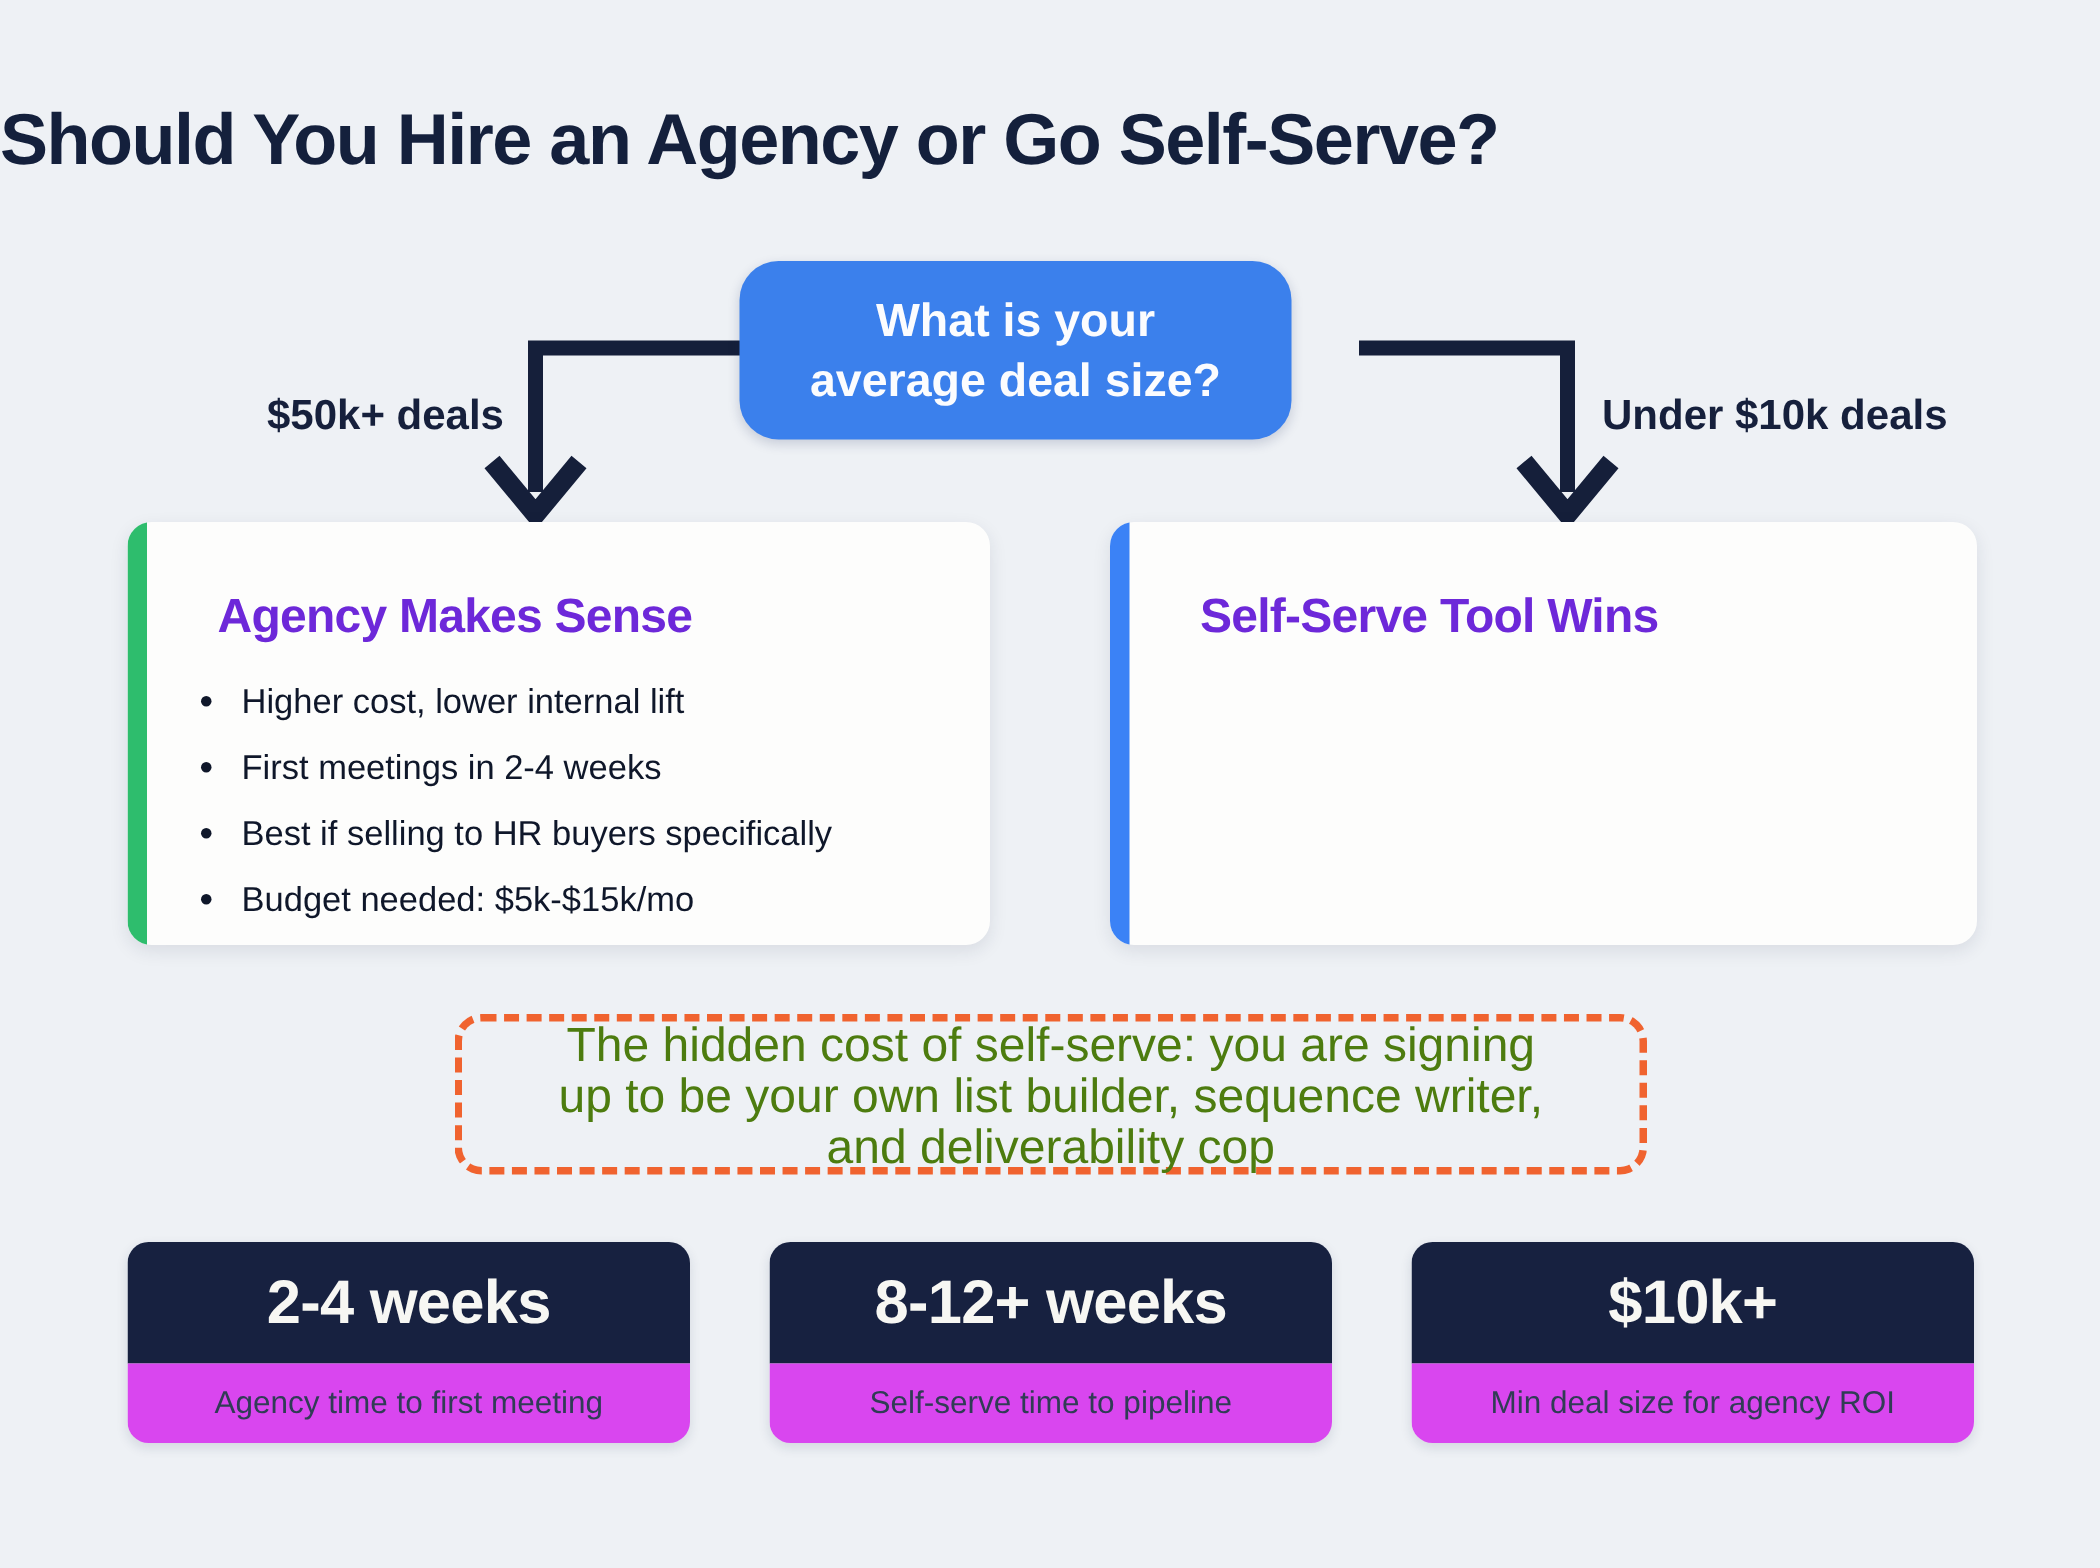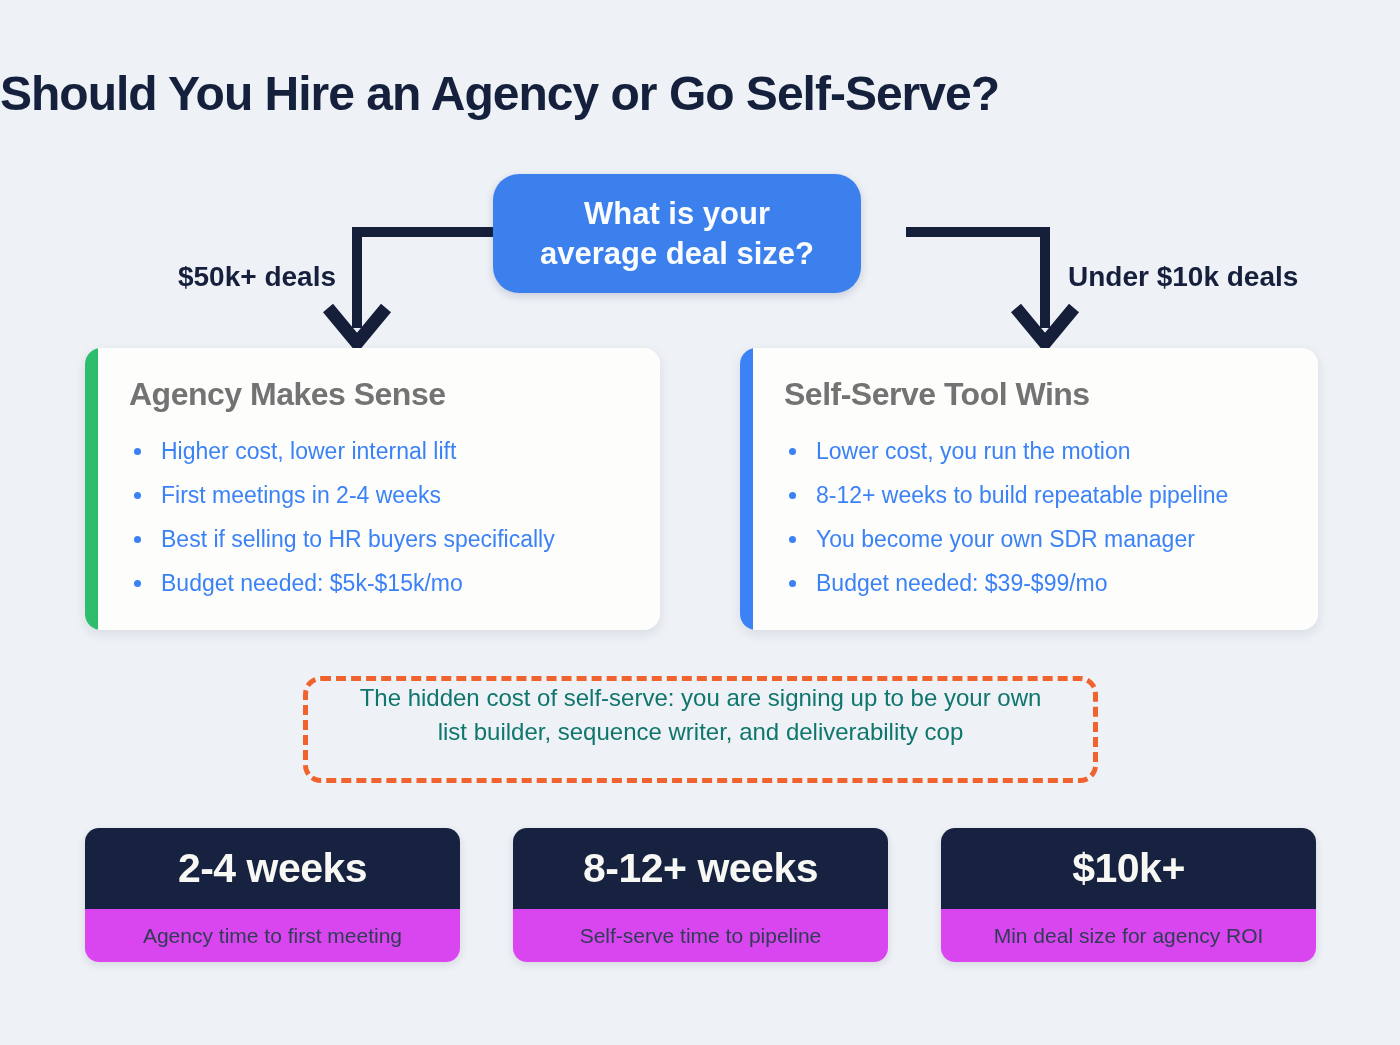--- a/index.html
+++ b/index.html
@@ -30,30 +30,30 @@
   .branch-label.right{left:1068px;width:260px;text-align:left;}
   .card{
     position:absolute;top:348px;height:282px;background:#fdfdfc;
     border-radius:16px;box-shadow:0 4px 12px rgba(25,40,70,.10);
     box-sizing:border-box;overflow:hidden;
   }
   .card.left{left:85px;width:575px;}
   .card.right{left:740px;width:578px;}
   .card .accent{position:absolute;left:0;top:0;bottom:0;width:13px;}
   .card-inner{padding:28px 24px 0 44px;}
-  .card-title{margin:0;font-size:32px;font-weight:800;color:#737373;letter-spacing:-0.5px;}
+  .card-title{margin:16px;font-size:32px;font-weight:800;color:#6d28d9;letter-spacing:-0.5px;}
   .card-bullets{margin:16px 0 0 0;padding:0 0 0 26px;list-style:disc;}
   .card-bullets li{
-    font-size:23px;color:#3b82f6;line-height:44px;padding-left:6px;
+    font-size:23px;color:#0f172a;line-height:44px;padding-left:6px;
   }
   .callout{
     position:absolute;left:303px;top:676px;width:795px;height:107px;
     box-sizing:border-box;border:5px dashed #f0632f;border-radius:18px;
-    display:flex;align-items:flex-start;justify-content:center;text-align:center;
-    font-size:24px;line-height:34px;color:#0f766e;padding:0 48px;
+    display:flex;align-items:center;justify-content:center;text-align:center;
+    font-size:32px;line-height:34px;color:#4d7c0f;padding:0 48px;
   }
   .stat{
     position:absolute;top:828px;height:134px;border-radius:14px;overflow:hidden;
     box-shadow:0 3px 8px rgba(25,40,70,.12);
   }
   .stat.s0{left:85px;width:375px;}
   .stat.s1{left:513px;width:375px;}
   .stat.s2{left:941px;width:375px;}
   .stat-value{
     height:81px;background:#172140;color:#f7f7f3;
@@ -98,26 +98,20 @@
         <li>Best if selling to HR buyers specifically</li>
         <li>Budget needed: $5k-$15k/mo</li>
       </ul>
     </div>
   </div>
 
   <div class="card right">
     <div class="accent" style="background-color: rgb(59, 130, 246);"></div>
     <div class="card-inner">
       <h2 class="card-title">Self-Serve Tool Wins</h2>
-      <ul class="card-bullets">
-        <li>Lower cost, you run the motion</li>
-        <li>8-12+ weeks to build repeatable pipeline</li>
-        <li>You become your own SDR manager</li>
-        <li>Budget needed: $39-$99/mo</li>
-      </ul>
     </div>
   </div>
 
   <div class="callout">
     <span>The hidden cost of self-serve: you are signing up to be your own list builder, sequence writer, and deliverability cop</span>
   </div>
 
   <div class="stat s0">
     <div class="stat-value">2-4 weeks</div>
     <div class="stat-label">Agency time to first meeting</div>

